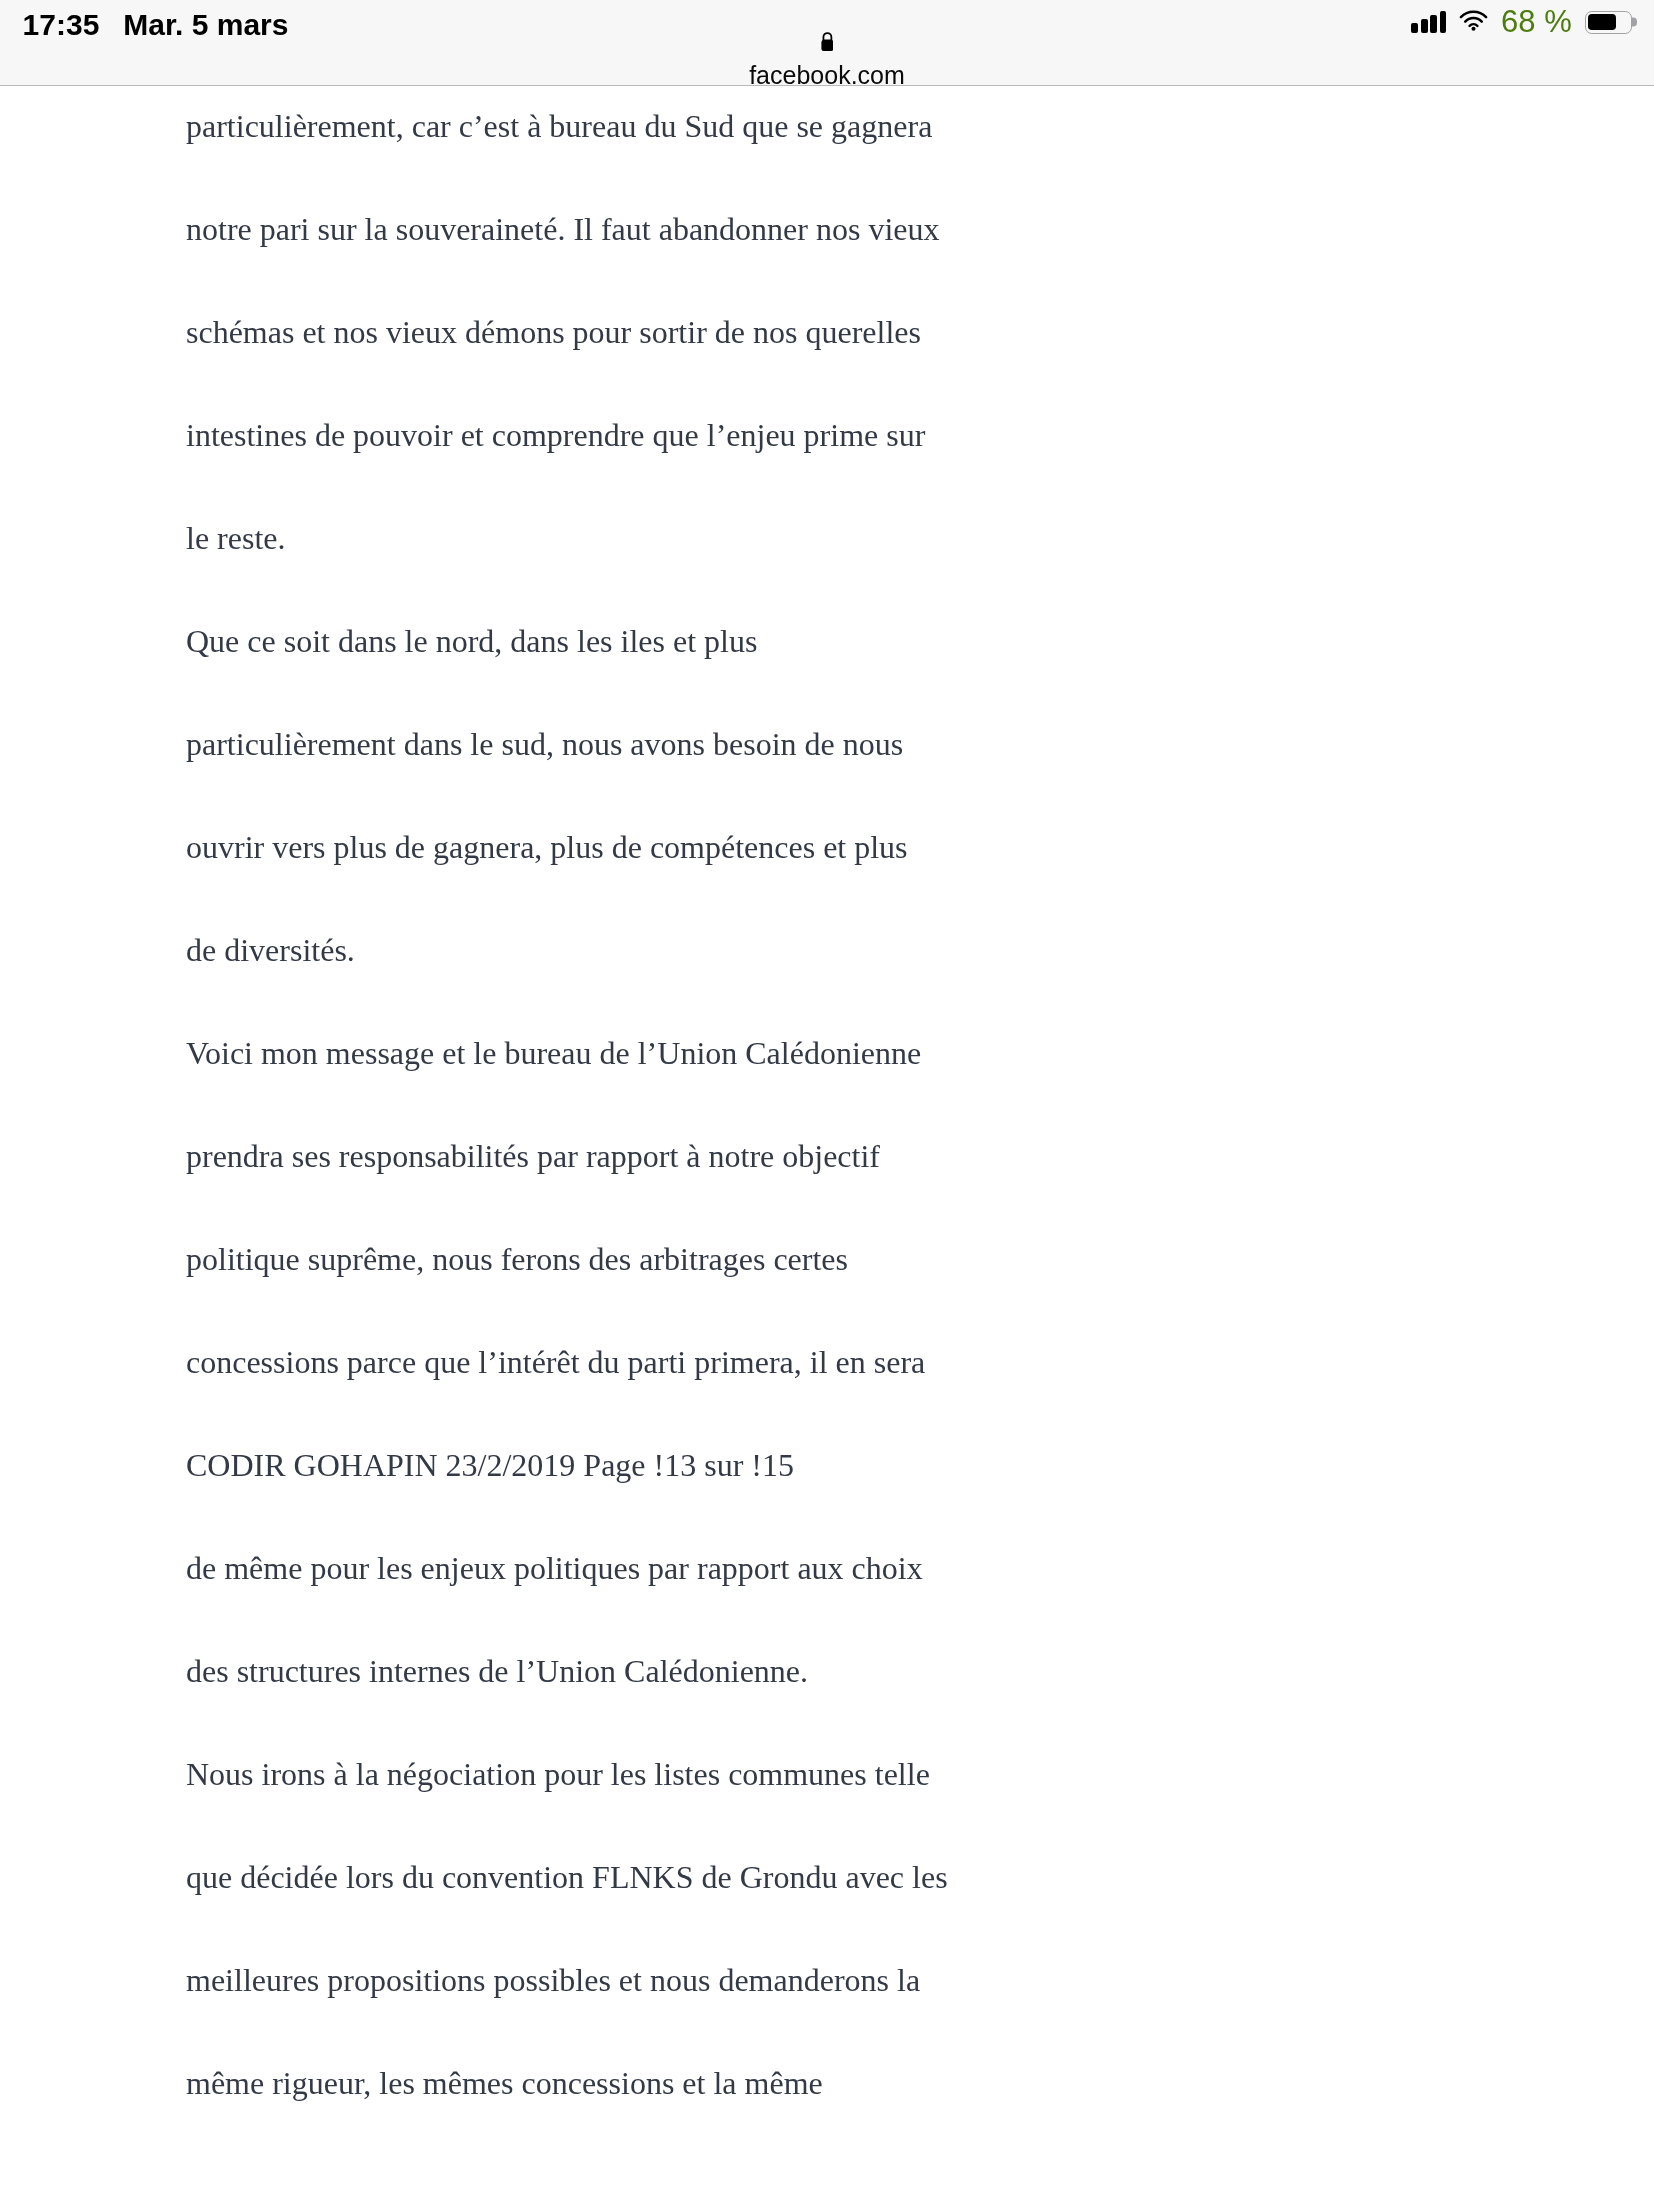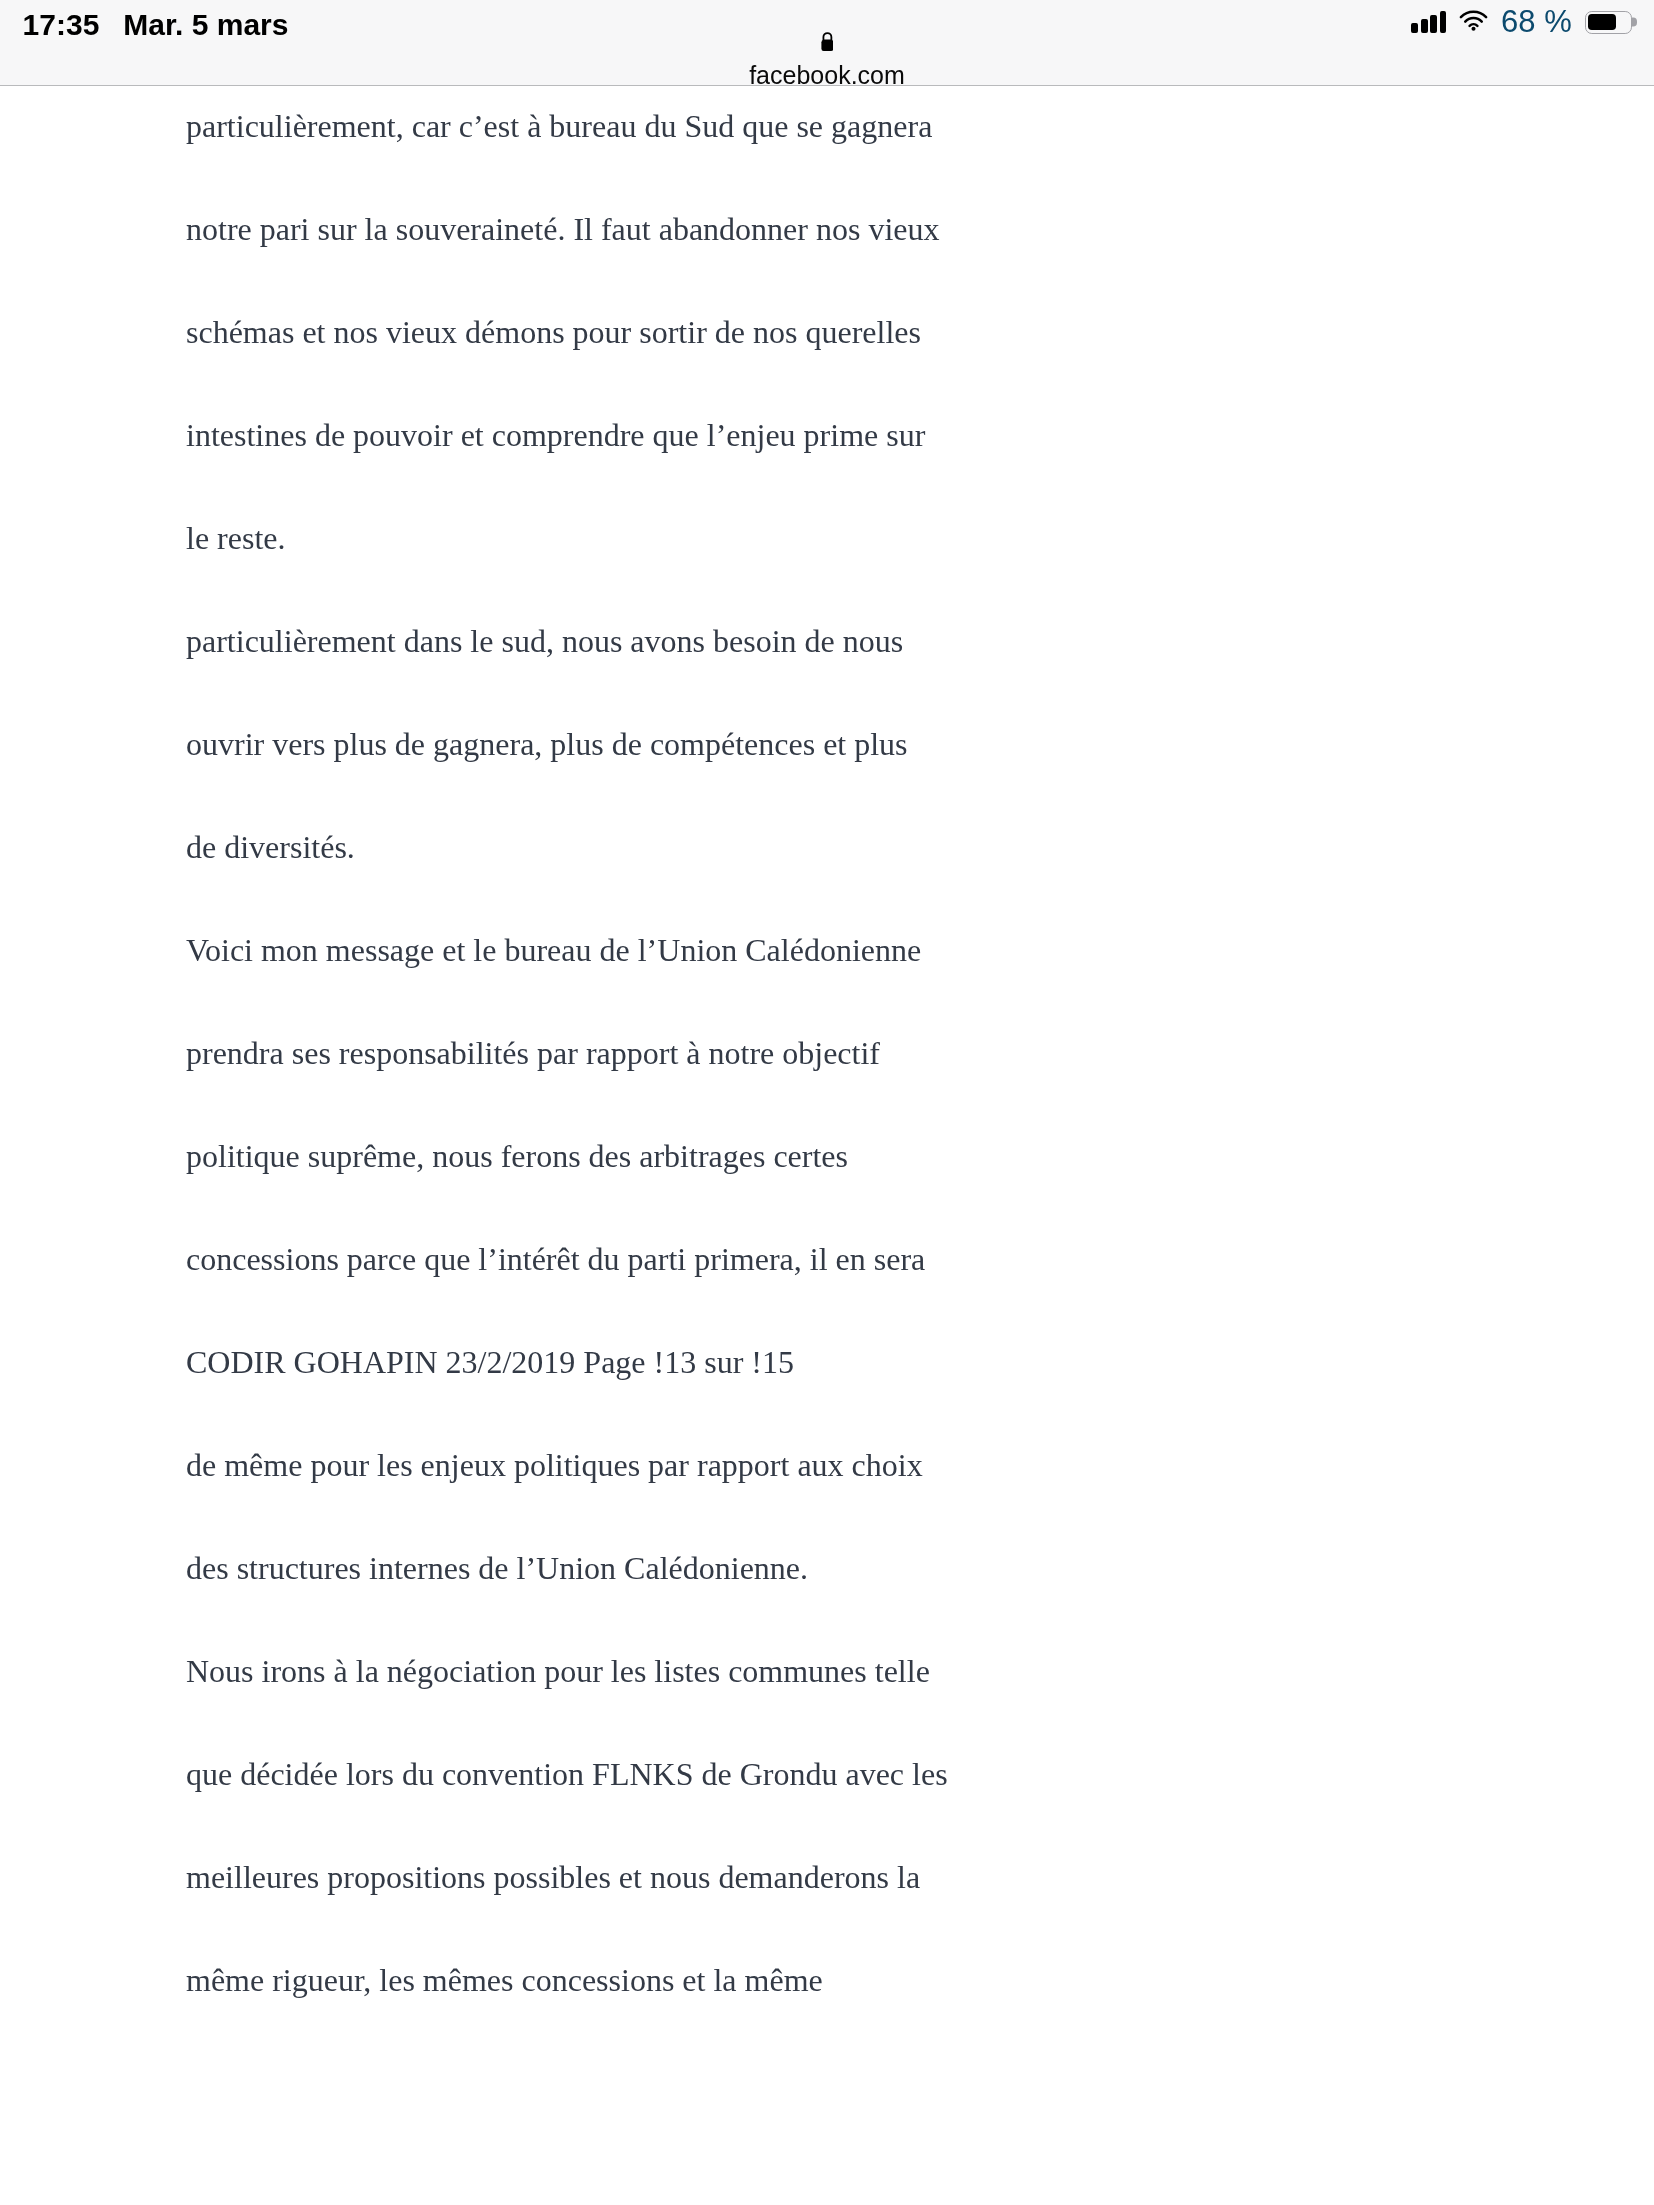--- a/index.html
+++ b/index.html
@@ -26,21 +26,21 @@
   .status-right {
     position:absolute; right:16.5px; top:6px; height:32px;
     display:flex; align-items:center; gap:12.8px;
   }
   .cell-bars { display:flex; align-items:flex-end; gap:2.6px; height:22.6px; }
   .cell-bars i { display:block; width:6.8px; background:#000; border-radius:1.9px; }
   .cell-bars i:nth-child(1){ height:10.5px; }
   .cell-bars i:nth-child(2){ height:14.3px; }
   .cell-bars i:nth-child(3){ height:18px; }
   .cell-bars i:nth-child(4){ height:22.6px; }
-  .pct { font-size:31px; font-weight:400; color:#0c4a6e; }
+  .pct { font-size:31px; font-weight:400; color:#4d7c0f; }
   .battery { position:relative; width:47px; height:23px;
     border:1.9px solid #a2a2a7; border-radius:6.8px; margin-right:6px; }
   .battery .fill { position:absolute; left:2.3px; top:2.3px; bottom:2.3px; width:28px;
     background:#000; border-radius:3.8px; }
   .battery .nub { position:absolute; right:-6.8px; top:50%; transform:translateY(-50%);
     width:4.9px; height:9px; background:#a2a2a7; border-radius:0 3.8px 3.8px 0; }
 
   .url-row {
     position:absolute; left:0; right:0; top:39px; height:44px;
     display:flex; justify-content:center; align-items:center; gap:9.8px;
@@ -102,20 +102,21 @@
     <span>facebook.com</span>
   </div>
 </div>
 
 <div class="doc">
   <div class="line">particulièrement, car c’est à bureau du Sud que se gagnera</div>
   <div class="line">notre pari sur la souveraineté. Il faut abandonner nos vieux</div>
   <div class="line">schémas et nos vieux démons pour sortir de nos querelles</div>
   <div class="line">intestines de pouvoir et comprendre que l’enjeu prime sur</div>
   <div class="line">le reste.</div>
+  <div class="line">Que ce soit dans le nord, dans les iles et plus</div>
   <div class="line">particulièrement dans le sud, nous avons besoin de nous</div>
   <div class="line">ouvrir vers plus de gagnera, plus de compétences et plus</div>
   <div class="line">de diversités.</div>
   <div class="line">Voici mon message et le bureau de l’Union Calédonienne</div>
   <div class="line">prendra ses responsabilités par rapport à notre objectif</div>
   <div class="line">politique suprême, nous ferons des arbitrages certes</div>
   <div class="line">concessions parce que l’intérêt du parti primera, il en sera</div>
   <div class="line">CODIR GOHAPIN 23/2/2019 Page !13 sur !15</div>
   <div class="line">de même pour les enjeux politiques par rapport aux choix</div>
   <div class="line">des structures internes de l’Union Calédonienne.</div>

